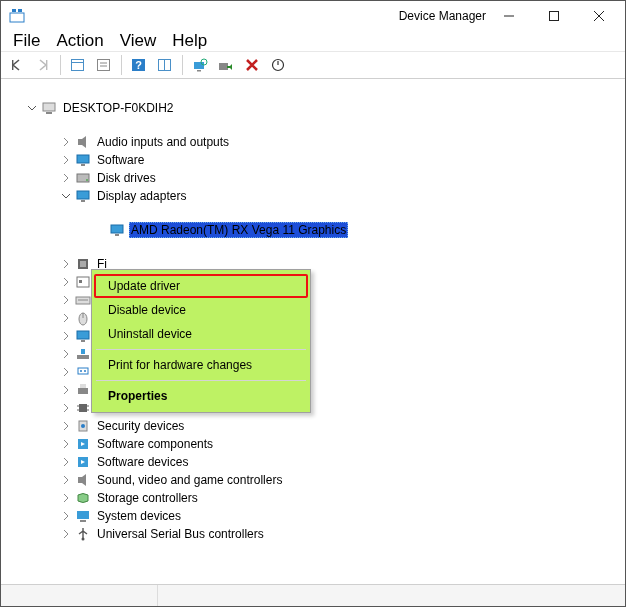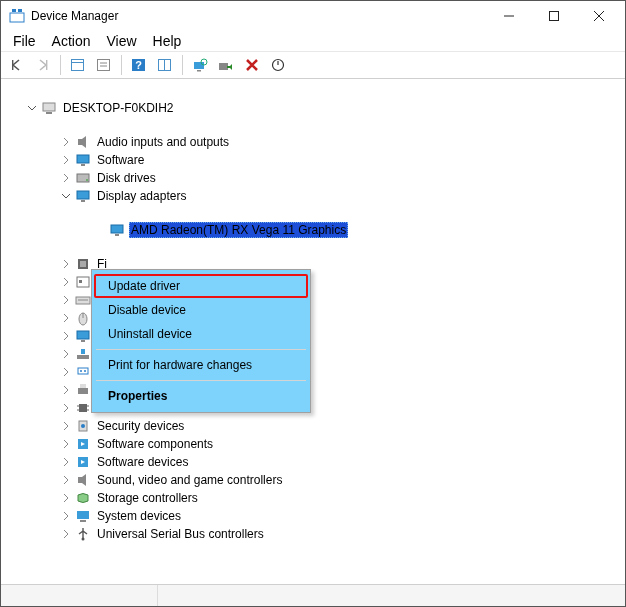--- a/index.html
+++ b/index.html
@@ -1,43 +1,43 @@
 <!DOCTYPE html>
 <html><head>
 <meta charset="utf-8">
 <style>
   * { box-sizing: border-box; }
   body { margin: 0; font-family: "Segoe UI", Tahoma, sans-serif; font-size: 12px; background: #fff; color: #000; }
   .window { width: 626px; height: 607px; border: 1px solid #555; background: #fff; position: relative; display: flex; flex-direction: column; }
   
   .titlebar { height: 30px; display: flex; align-items: center; padding: 0 4px 0 8px; }
   .titlebar .app-icon { width: 16px; height: 16px; margin-right: 6px; display:inline-flex; align-items:center; justify-content:center; }
-  .titlebar .title { flex: 1; font-size: 12px; }
+  .titlebar .title { flex: 1; font-size: 12px; text-align: right; }
   .titlebar .btn { width: 45px; height: 28px; display: flex; align-items: center; justify-content: center; }
   .titlebar .btn svg { stroke:#222; stroke-width:1; }
   
-  .menubar { height: 20px; display: flex; align-items: center; padding: 0 4px; font-size: 14px; }
+  .menubar { height: 20px; display: flex; align-items: center; padding: 0 4px; font-size: 17px; }
   .menubar .mitem { padding: 2px 8px; }
   
   .toolbar { height: 28px; border-top: 1px solid #e8e8e8; border-bottom: 1px solid #cfcfcf; display: flex; align-items: center; padding: 0 4px; gap: 2px; }
   .toolbar .tbtn { width: 24px; height: 22px; display: flex; align-items: center; justify-content: center; border:1px solid transparent; }
   .toolbar .sep { width: 1px; height: 20px; background: #d0d0d0; margin: 0 3px; }
   
   .tree-wrap { flex: 1; overflow: auto; padding: 4px 0 0 4px; position: relative; }
   .tree ul { list-style: none; margin: 16px; padding: 0 0 0 18px; }
   .tree > ul { padding-left: 4px; }
   .tree li { position: relative; }
   .row { display: flex; align-items: center; height: 18px; white-space: nowrap; }
   .tw { width: 14px; height: 14px; display: inline-flex; align-items: center; justify-content: center; margin-right: 2px; color:#5a5a5a; flex:none; }
   .ic { width: 16px; height: 16px; display: inline-flex; align-items: center; justify-content: center; margin-right: 4px; flex:none; }
   .label { padding: 0 2px; }
   .row.selected .label { background: #1d4ed8; border: 1px dotted #6aa9e8; padding: 0 1px; }
   .row .trunc { max-width: 32px; overflow: hidden; text-overflow: clip; display: inline-block; }
   
-  .ctxmenu { position: absolute; left: 90px; top: 190px; width: 220px; background: #7dd3fc; border: 1px solid #a0a0a0; box-shadow: 3px 3px 4px rgba(0,0,0,.2); padding: 4px 2px; }
+  .ctxmenu { position: absolute; left: 90px; top: 190px; width: 220px; background: #bef264; border: 1px solid #a0a0a0; box-shadow: 3px 3px 4px rgba(0,0,0,.2); padding: 4px 2px; }
   .ctxmenu .citem { padding: 5px 14px; font-size: 12px; }
   .ctxmenu .citemsep { height: 1px; background: #d4d4d4; margin: 3px 2px; }
   .ctxmenu .highlight { border: 2px solid #e11; border-radius: 2px; padding: 3px 12px; }
   .ctxmenu .bold { font-weight: 700; }
   
   .statusbar { height: 22px; border-top: 1px solid #cfcfcf; background:#f5f5f5; display:flex; }
   .statusbar .cell { border-right:1px solid #dcdcdc; flex:1; }
   .statusbar .cell:last-child { flex:3; border-right:none;}
   
 </style>

